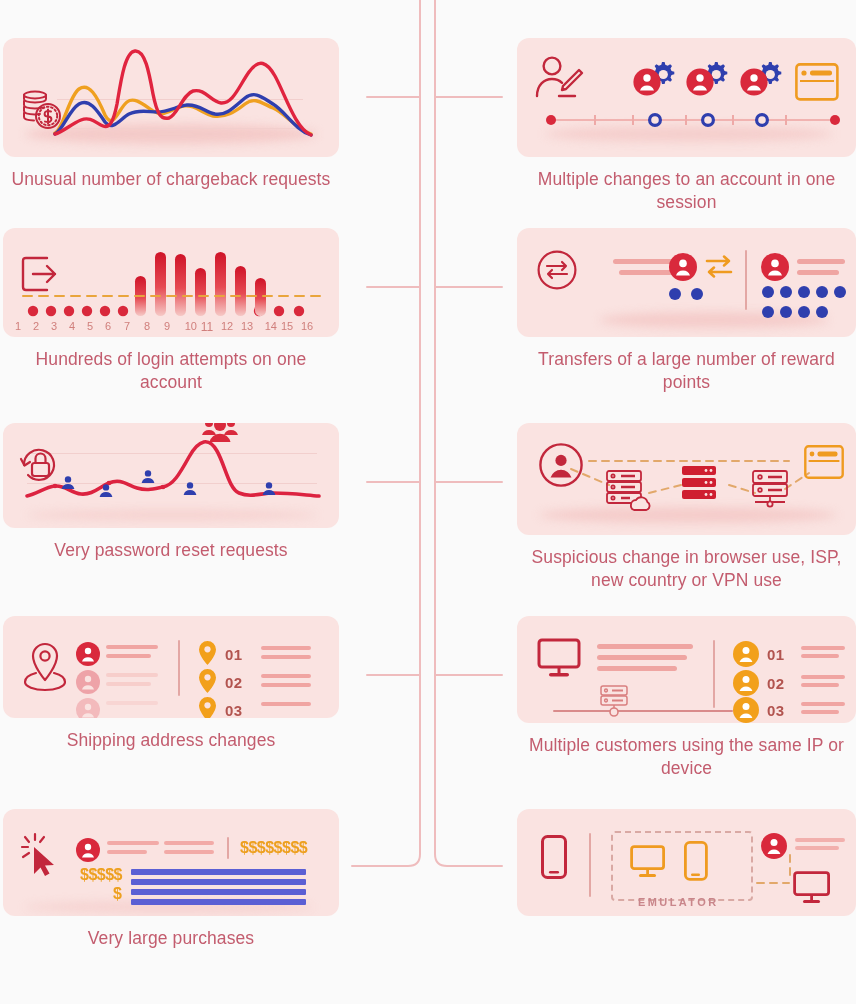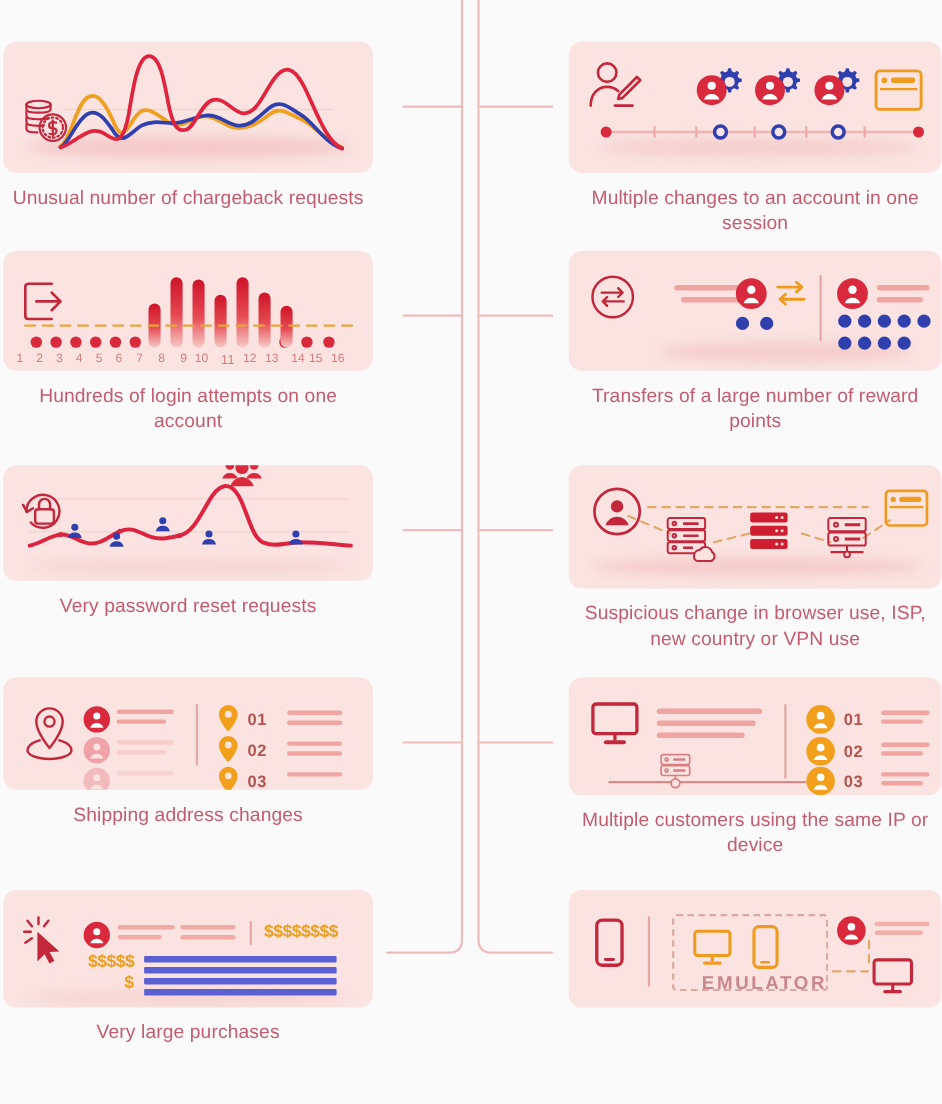--- a/index.html
+++ b/index.html
@@ -46,21 +46,21 @@
 
   
   .gridline { position: absolute; height: 1px; background: #f2cfcd; }
 
   
   .bar { position: absolute; border-radius: 3px; }
 
   svg { display: block; overflow: visible; }
   .num { font-size: 15px; font-weight: bold; color: #b2544f; letter-spacing: .5px; }
   .dollar { color: #eda020; font-weight: bold; font-size: 15px; letter-spacing: -.5px; font-family: "Liberation Sans", sans-serif;}
-  .emulator-label { color: #c9868b; font-size: 17px; letter-spacing: 2.4px; font-weight: bold; }
+  .emulator-label { color: #c9868b; font-size: 11px; letter-spacing: 2.4px; font-weight: bold; margin-top: 12px; }
 </style>
 </head>
 <body>
 
 <div class="page">
 
   <svg class="spine" width="856" height="1004" viewBox="0 0 856 1004">
     <g fill="none" stroke="#efbcbd" stroke-width="2" stroke-linecap="round">
 
       <path d="M420,0 L420,854 Q420,866 408,866 L352,866"></path>
@@ -157,21 +157,21 @@
         <div style="position:absolute;left:6px;top:92px;width:324px;display:flex;">
           <span style="width:18px;text-align:center;color:#d07f7c;font-size:11px;">1</span>
           <span style="width:18px;text-align:center;color:#d07f7c;font-size:11px;">2</span>
           <span style="width:18px;text-align:center;color:#d07f7c;font-size:11px;">3</span>
           <span style="width:18px;text-align:center;color:#d07f7c;font-size:11px;">4</span>
           <span style="width:18px;text-align:center;color:#d07f7c;font-size:11px;">5</span>
           <span style="width:18px;text-align:center;color:#d07f7c;font-size:11px;">6</span>
           <span style="width:20px;text-align:center;color:#d07f7c;font-size:11px;">7</span>
           <span style="width:20px;text-align:center;color:#d07f7c;font-size:11px;">8</span>
           <span style="width:20px;text-align:center;color:#d07f7c;font-size:11px;">9</span>
-          <span style="width:20px;text-align:left;color:#d07f7c;font-size:11px;">10</span>
+          <span style="width:20px;text-align:right;color:#d07f7c;font-size:11px;">10</span>
           <span style="width:20px;text-align:center;color:#d07f7c;font-size:12px;">11</span>
           <span style="width:20px;text-align:center;color:#d07f7c;font-size:11px;">12</span>
           <span style="width:20px;text-align:center;color:#d07f7c;font-size:11px;">13</span>
           <span style="width:20px;text-align:right;color:#d07f7c;font-size:11px;">14</span>
           <span style="width:20px;text-align:center;color:#d07f7c;font-size:11px;">15</span>
           <span style="width:20px;text-align:center;color:#d07f7c;font-size:11px;">16</span>
         </div>
       </div>
       <div class="caption">Hundreds of login attempts on one account</div>
     </div>

